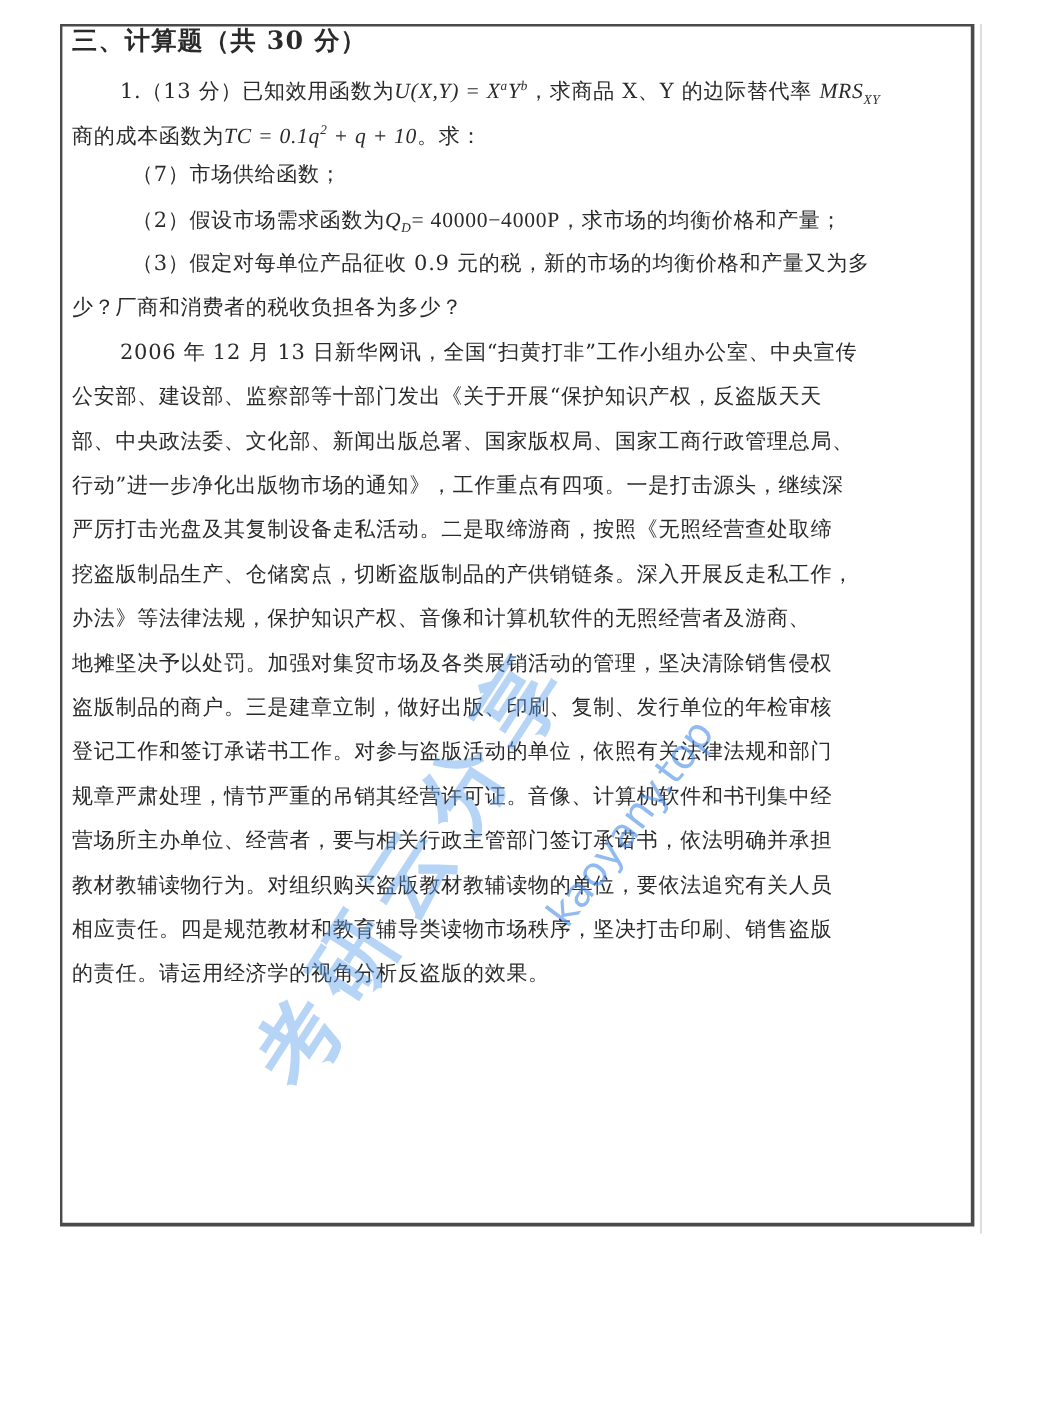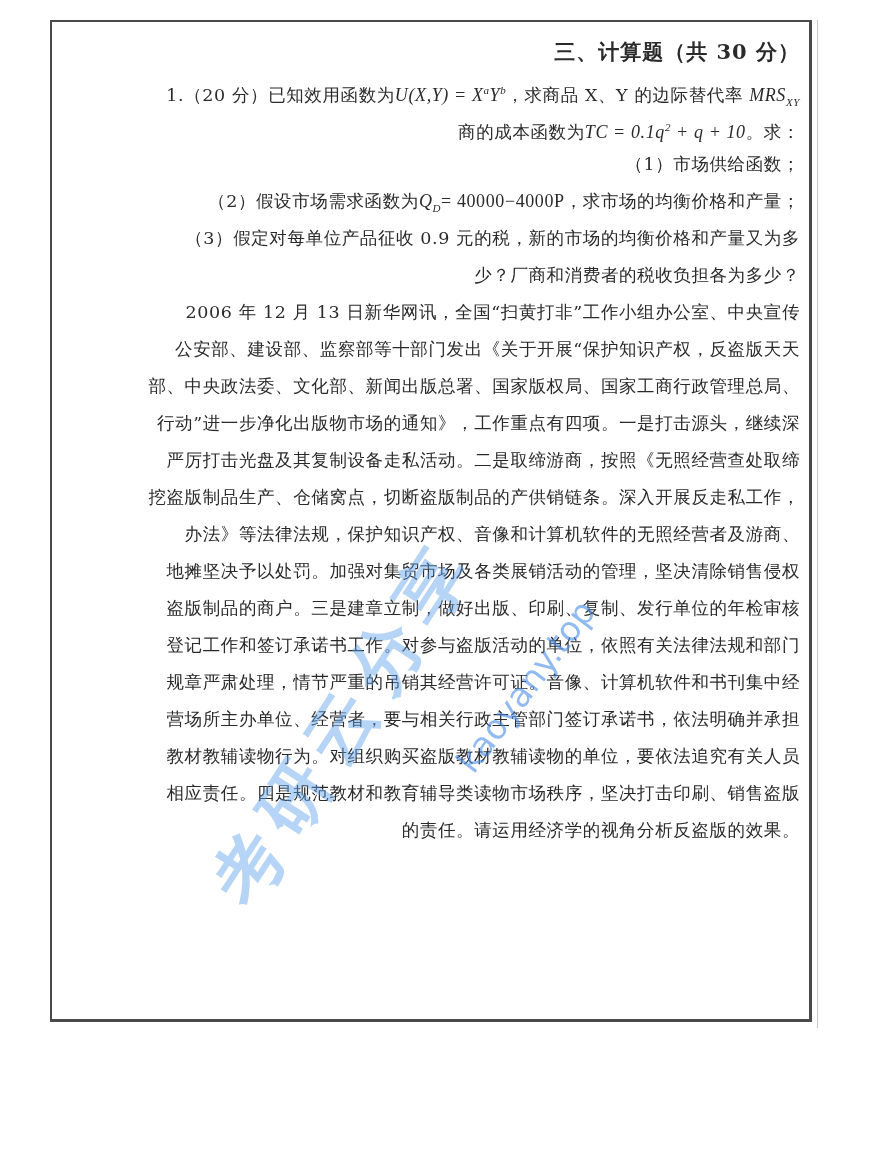--- a/index.html
+++ b/index.html
@@ -1,21 +1,21 @@
 <!DOCTYPE html>
 <html><head>
 <meta charset="utf-8">
 <style>
   html, body { margin: 0; padding: 0; background: #ffffff; }
   body { width: 872px; height: 1174px; position: relative; overflow: hidden;
          font-family: "DejaVu Serif", "Liberation Serif", serif; color: #2a2a2a; }
   .frame { position: absolute; left: 50px; top: 20px; width: 762px; height: 1002px;
            border: 2px solid #4a4a4a; border-right-width: 3px; border-bottom-width: 3px; box-sizing: border-box; }
   .outer-edge { position: absolute; left: 817px; top: 20px; width: 1px; height: 1008px; background: #c8c8c8; }
-  .content { position: absolute; left: 60px; top: 32px; width: 740px; text-align: right; }
+  .content { position: absolute; left: 60px; top: 14px; width: 740px; }
   .sec-title { font-size: 21px; font-weight: bold; height: 40px; line-height: 40px; letter-spacing: 1px; }
   .line { font-size: 17.5px; height: 37px; line-height: 37px; white-space: nowrap; letter-spacing: 0.6px; }
   .indent { padding-left: 40px; }
   .indent2 { padding-left: 50px; }
   .math { font-family: "Liberation Serif", "DejaVu Serif", serif; font-style: italic; font-size: 18px; }
   sup, sub { font-size: 11px; font-style: italic; }
   .wm { position: absolute; color: rgba(70,140,230,0.55); pointer-events: none; white-space: nowrap;
         font-family: "DejaVu Sans", sans-serif; transform-origin: left bottom; }
   .wm1 { left: 270px; top: 830px; font-size: 70px; font-weight: bold; transform: rotate(-57deg); letter-spacing: 14px; color: rgba(90,160,235,0.45); }
   .wm2 { left: 480px; top: 740px; font-size: 34px; transform: rotate(-53deg); color: rgba(70,140,230,0.6); }
@@ -23,27 +23,27 @@
 </head>
 <body>
 
 <div class="frame"></div>
 <div class="outer-edge"></div>
 
 <div class="content">
   <div class="sec-title">三、计算题（共 30 分）</div>
 
   <div class="line indent">
-    <span>1.（20 分）已知效用函数为</span><span class="math"><span>U(X,Y) = X</span><sup>a</sup><span>Y</span><sup>b</sup></span><span>，求商品 X、Y 的边际替代率 </span><span class="math"><span>MRS</span><sub>XY</sub></span>
+    <span>1.（13 分）已知效用函数为</span><span class="math"><span>U(X,Y) = X</span><sup>a</sup><span>Y</span><sup>b</sup></span><span>，求商品 X、Y 的边际替代率 </span><span class="math"><span>MRS</span><sub>XY</sub></span>
   </div>
 
   <div class="line">
     <span>商的成本函数为</span><span class="math"><span>TC = 0.1q</span><sup>2</sup><span> + q + 10</span></span><span>。求：</span>
   </div>
-  <div class="line indent2">（1）市场供给函数；</div>
+  <div class="line indent2">（7）市场供给函数；</div>
   <div class="line indent2">
     <span>（2）假设市场需求函数为</span><span class="math"><span>Q</span><sub>D</sub><span style="font-style:normal">= 40000−4000P</span></span><span>，求市场的均衡价格和产量；</span>
   </div>
   <div class="line indent2">（3）假定对每单位产品征收 0.9 元的税，新的市场的均衡价格和产量又为多</div>
   <div class="line">少？厂商和消费者的税收负担各为多少？</div>
 
 
   <div class="line indent">2006 年 12 月 13 日新华网讯，全国“扫黄打非”工作小组办公室、中央宣传</div>
   <div class="line">公安部、建设部、监察部等十部门发出《关于开展“保护知识产权，反盗版天天</div>
   <div class="line">部、中央政法委、文化部、新闻出版总署、国家版权局、国家工商行政管理总局、</div>

